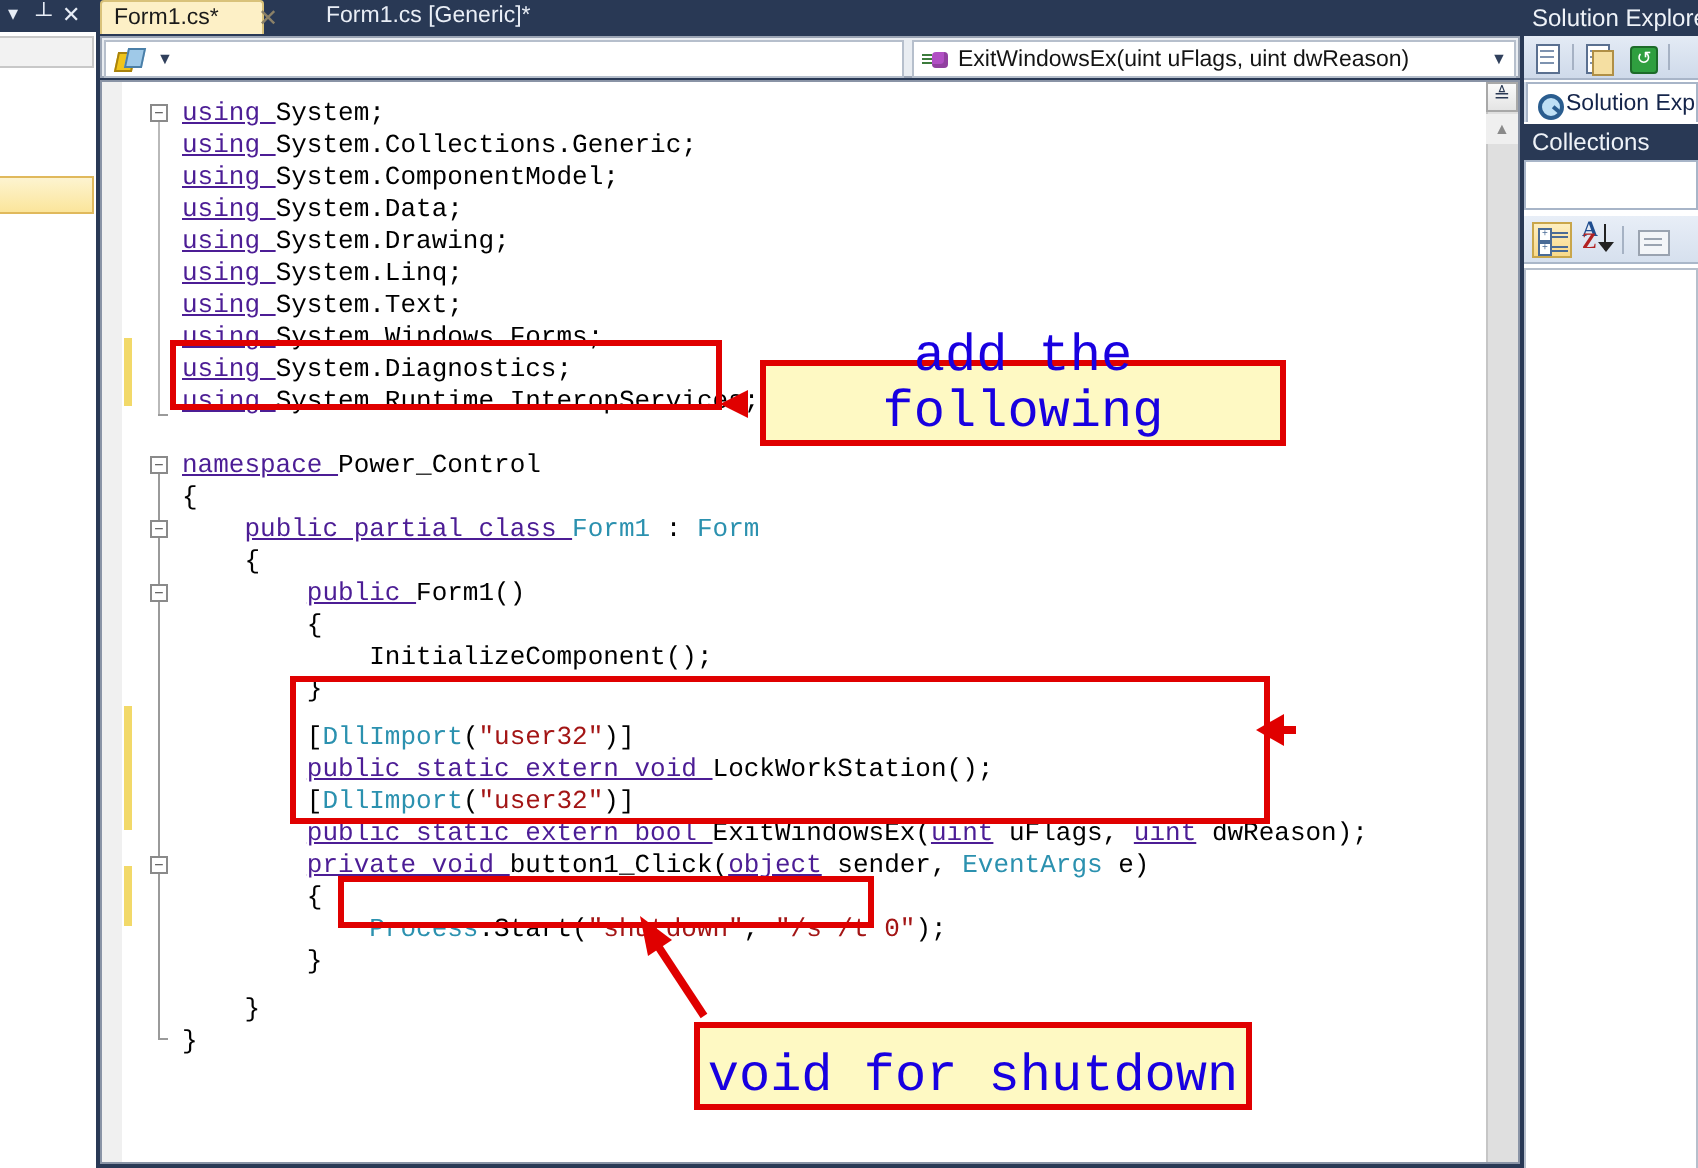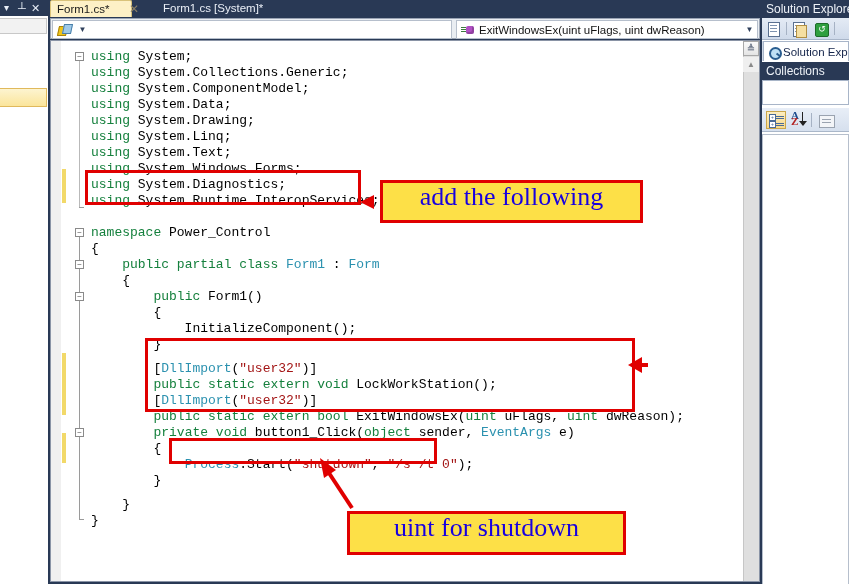--- a/index.html
+++ b/index.html
@@ -158,21 +158,21 @@
   .hfoot{position:absolute;height:1px;background:#9a9a9a;}
 
   
   .code{
     position:absolute;left:0;top:0;
     font-family:"Liberation Mono","DejaVu Sans Mono",monospace;
     font-size:13px;
     white-space:pre;
   }
   .ln{position:absolute;left:4px;white-space:pre;line-height:16px;}
-  .kw{color:#15803d;}
+  .kw{color:#4c1d95;text-decoration:underline;}
   .typ{color:#2b91af;}
   .str{color:#a31515;}
   .attr{color:#2b91af;}
   .pl{color:#000000;}
 
   
   .vscroll{
     position:absolute;right:0;top:0;width:16px;bottom:0;
     background:#dfdfdf;border-left:1px solid #c6c6c6;box-sizing:border-box;
   }
@@ -304,24 +304,24 @@
     content:"";position:absolute;left:2px;top:3px;width:9px;height:1px;
     background:#9aa3b0;box-shadow:0 3px 0 #9aa3b0;
   }
 
   
   .ann-box{
     position:absolute;border:3px solid #e00000;background:transparent;
     box-sizing:border-box;
   }
   .ann-label{
-    position:absolute;border:3px solid #e00000;background:#fde047;
+    position:absolute;border:3px solid #e00000;background:#fef9c3;
     box-sizing:border-box;color:#1800e0;
-    font-family:Liberation Serif, serif;
-    display:flex;align-items:flex-start;justify-content:center;
+    font-family:Liberation Mono, monospace;
+    display:flex;align-items:flex-end;justify-content:center;
     line-height:1.05;text-align:center;
   }
   .ann-svg{position:absolute;left:0;top:0;width:849px;height:584px;
     pointer-events:none;}
 </style>
 </head>
 <body>
 
 <div id="root">
 
@@ -338,21 +338,21 @@
   </div>
 
   <div class="dock">
 
     <div class="tabstrip">
       <div class="tab active">
         <span>Form1.cs*</span>
         <span class="tab-close">✕</span>
       </div>
       <div class="tab inactive">
-        <span>Form1.cs [System]*</span>
+        <span>Form1.cs [Generic]*</span>
       </div>
     </div>
 
     <div class="navbar">
       <div class="combo combo-type">
         <span class="combo-icon ico-class"></span>
         <span class="combo-arrow">▼</span>
       </div>
       <div class="combo combo-member">
         <span class="combo-icon ico-method"></span>
@@ -472,16 +472,16 @@
   <div class="ann-box" style="left:85px;top:170px;width:276px;height:35px;"></div>
   <div class="ann-box" style="left:145px;top:338px;width:490px;height:74px;"></div>
   <div class="ann-box" style="left:169px;top:438px;width:268px;height:26px;"></div>
 
   <div class="ann-label" style="left:380px;top:180px;width:263px;height:43px;font-size:26px;">
     <span>add the following</span>
   </div>
 
 
   <div class="ann-label" style="left:347px;top:511px;width:279px;height:44px;font-size:26px;">
-    <span>uint for shutdown</span>
+    <span>void for shutdown</span>
   </div>
 
 </div>
 
 </body></html>

